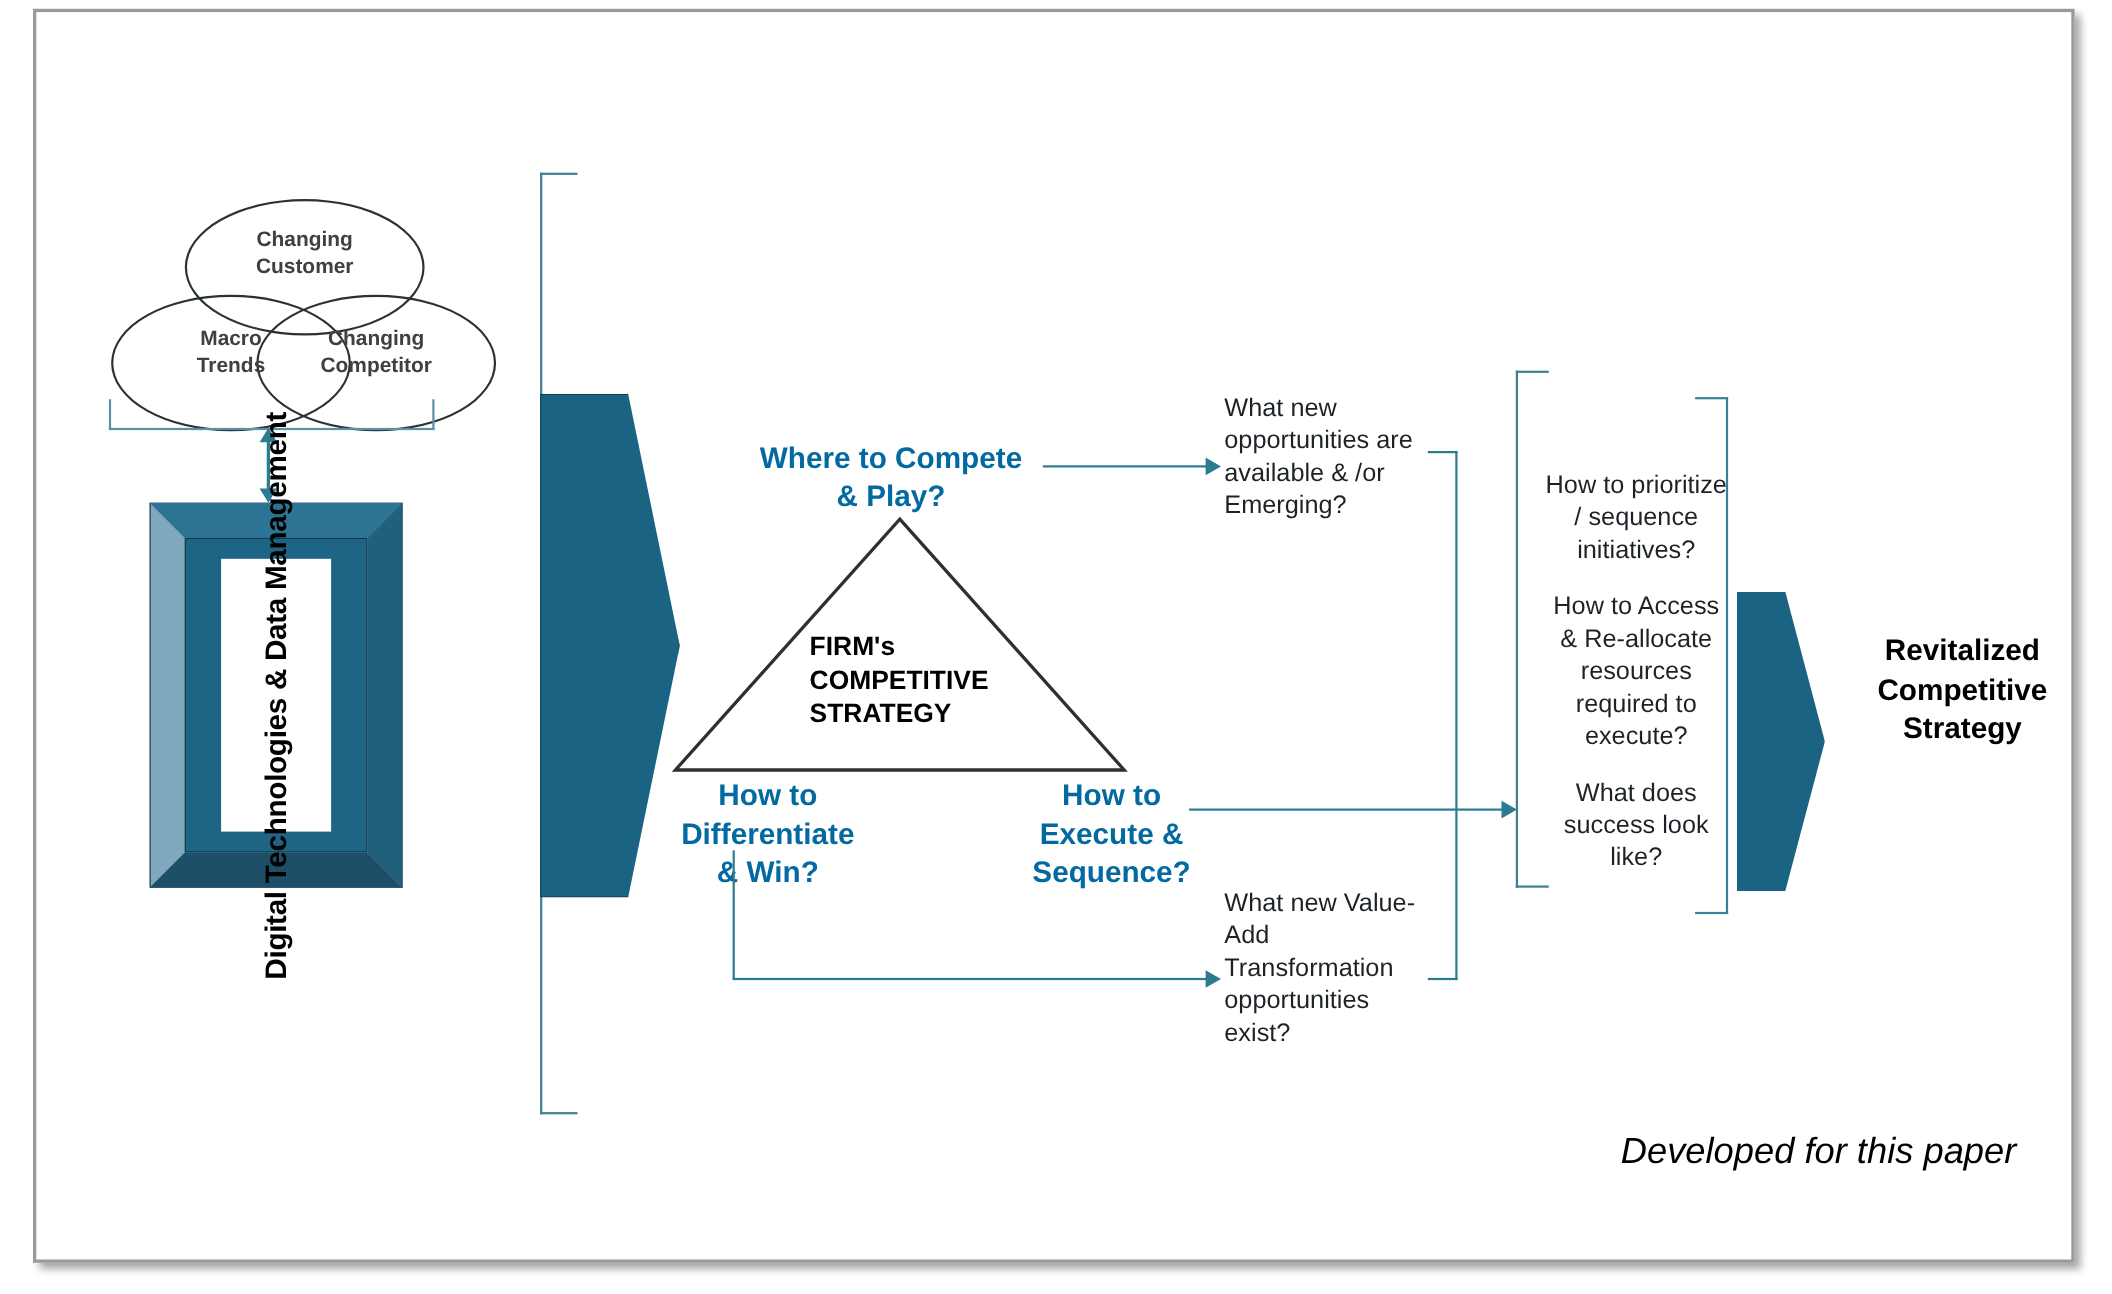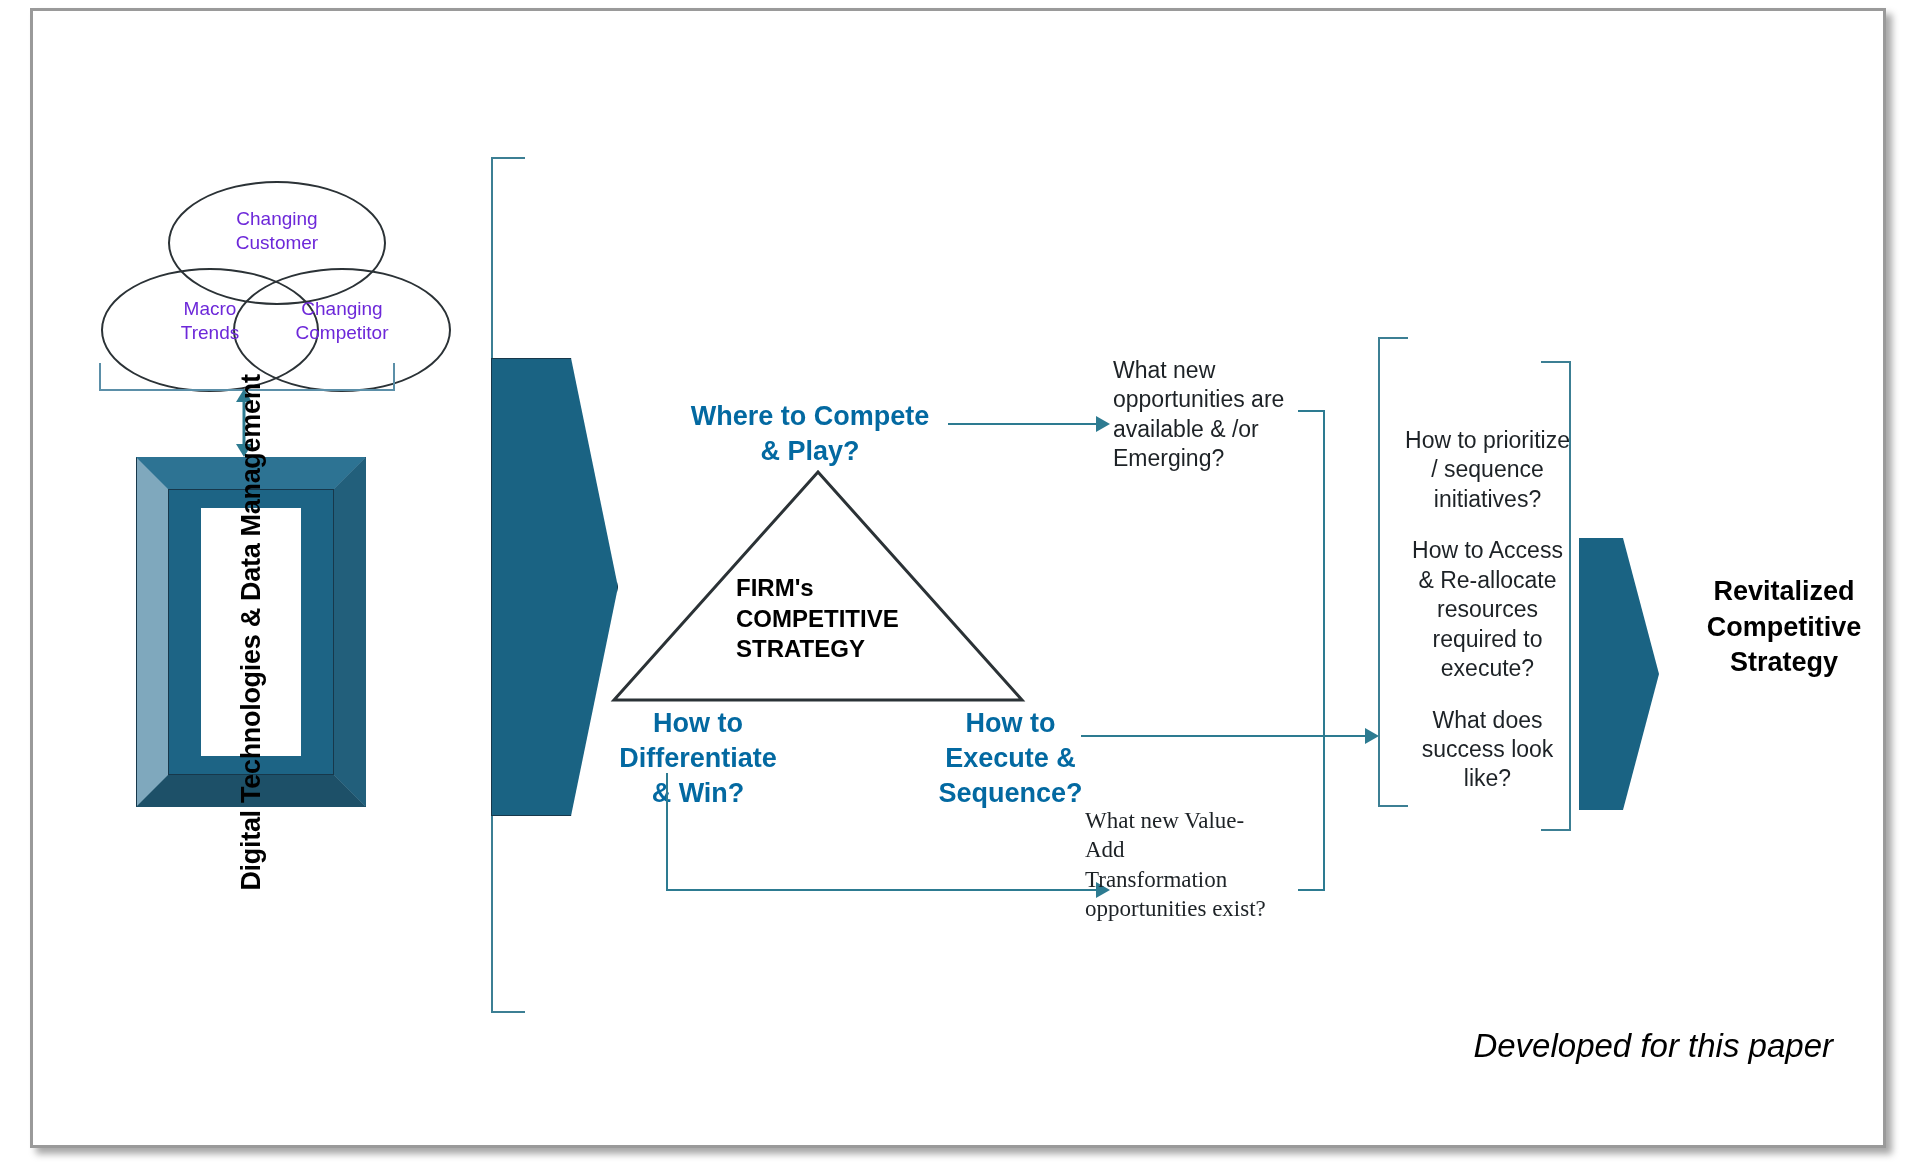--- a/index.html
+++ b/index.html
@@ -43,25 +43,26 @@
   }
   .ellipse{
     position:absolute;
     border:2px solid #2b3236;
     border-radius:50%;
     background:transparent;
     box-sizing:border-box;
   }
   .ellipse-label{
     position:absolute;
-    color:#6d28d9;
+    color:#404040;
     font-size:19px;
     line-height:1.25;
     text-align:center;
     width:150px;
+    font-weight:bold;
   }
 
   
   #venn-bracket{
     position:absolute;
     left:66px; top:352px;
     width:296px; height:28px;
     border-left:2px solid #5b8fa8;
     border-bottom:2px solid #5b8fa8;
     border-right:2px solid #5b8fa8;
@@ -167,21 +168,21 @@
   #lbl-exec{left:870px; top:695px; width:215px;}
 
   
   .qblock{
     position:absolute;
     color:#1d2226;
     font-size:23px;
     line-height:1.28;
   }
   #q-top{left:1080px; top:345px; width:175px;}
-  #q-bottom{left:1052px; top:795px; width:185px;font-family:Liberation Serif, serif;}
+  #q-bottom{left:1080px; top:795px; width:185px;}
   #q-right{left:1372px; top:415px; width:165px;text-align:center;}
   #q-right div.gap{height:22px;}
 
   
   .hline{position:absolute;height:0;border-top:2px solid #2d7b91;}
   .vline{position:absolute;width:0;border-left:2px solid #2d7b91;}
   .arrowhead{
     position:absolute;
     width:0;height:0;
     border-top:8px solid transparent;

